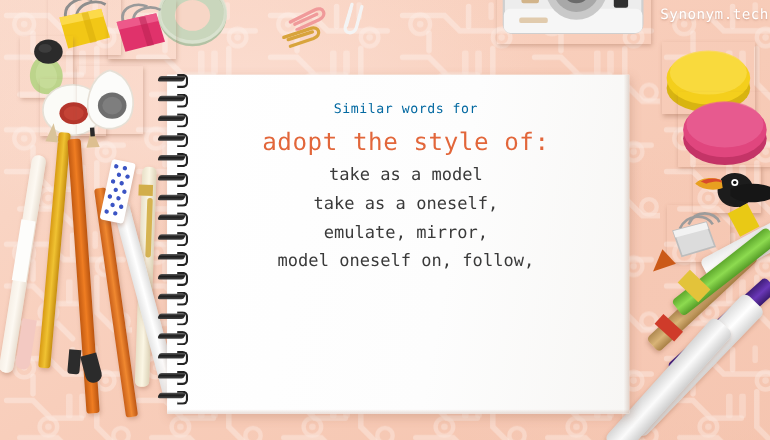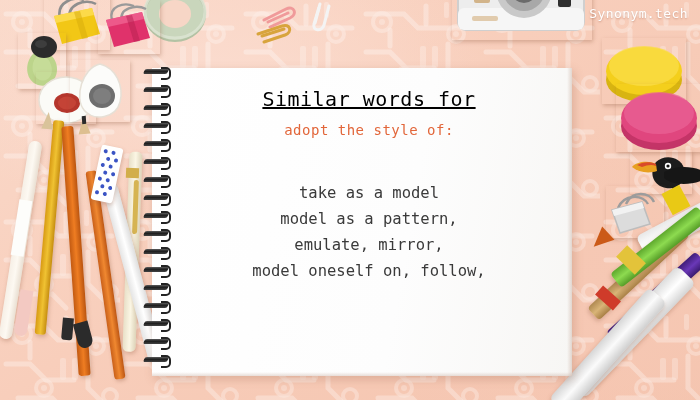--- a/index.html
+++ b/index.html
@@ -100,46 +100,44 @@
 
   
   .content {
     position: absolute;
     left: 176px;
     top: 84px;
     width: 386px;
     text-align: center;
   }
   .title-1 {
-    color: #000000;
-    font-size: 20px;
+    color: #0369a1;
+    font-size: 12px;
     line-height: 30px;
     letter-spacing: .5px;
     white-space: pre;
-    text-decoration: underline;
   }
   .title-2 {
     color: #e2663a;
-    font-size: 14px;
+    font-size: 22px;
     line-height: 32px;
     letter-spacing: .5px;
     white-space: pre;
   }
   .synonyms {
-    margin-top: 34px;
     color: #3a3a3a;
     font-size: 15.5px;
     line-height: 26px;
   }
   .syn-line { white-space: pre; }
 
   
   .watermark {
     position: absolute;
-    right: 12px;
+    right: 1px;
     top: 6px;
     color: #ffffff;
     font-size: 13px;
     letter-spacing: .4px;
     text-shadow: 0 1px 2px rgba(170,110,85,.55);
   }
 
   
   .obj { position: absolute; }
   .sh { box-shadow: 1px 2px 4px rgba(150,95,70,.35); }
@@ -423,21 +421,21 @@
         <i></i>
         <b></b>
       </div>
   </div>
 
   <div class="content">
     <div class="title-1">Similar words for</div>
     <div class="title-2">adopt the style of:</div>
     <div class="synonyms">
       <div class="syn-line">take as a model</div>
-      <div class="syn-line">model as a pattern,</div>
+      <div class="syn-line">take as a oneself,</div>
       <div class="syn-line">emulate, mirror,</div>
       <div class="syn-line">model oneself on, follow,</div>
     </div>
   </div>
 
   <div class="watermark">Synonym.tech</div>
 
 </div>
 
 </body></html>

